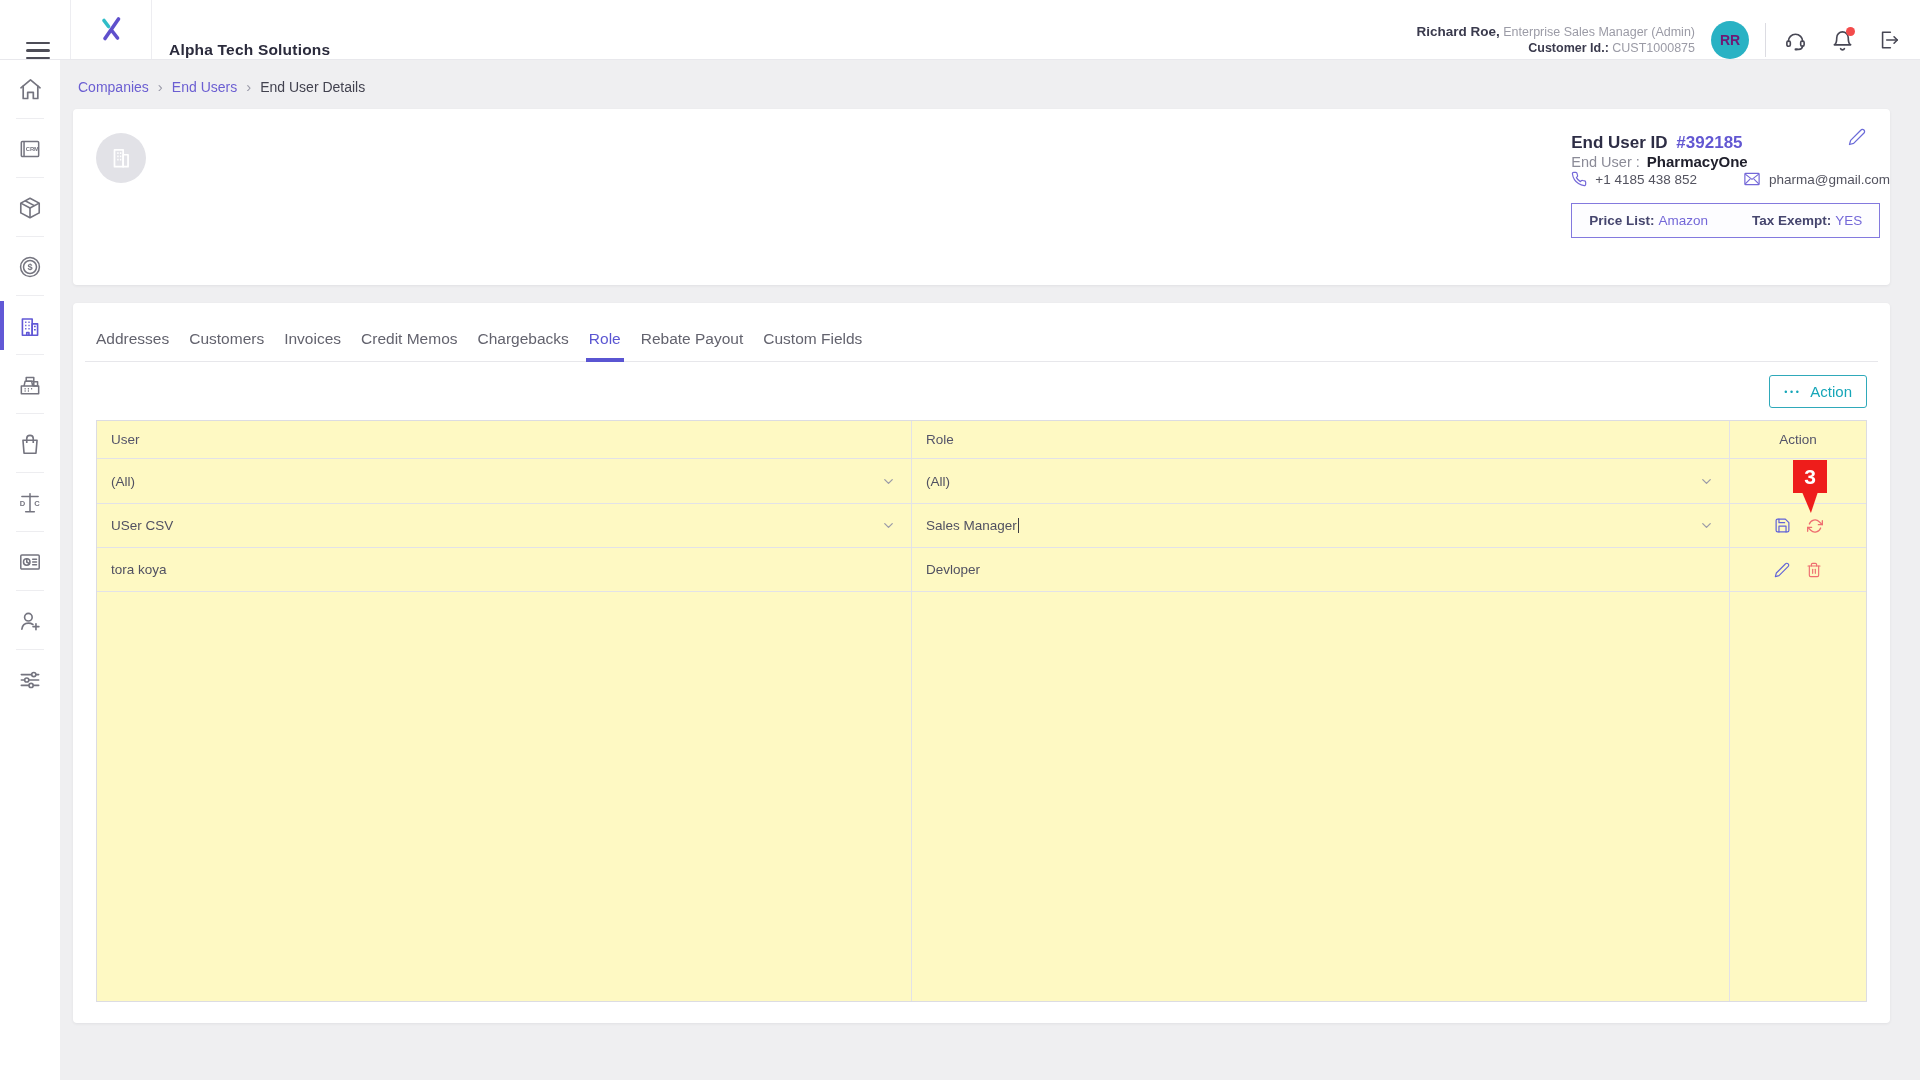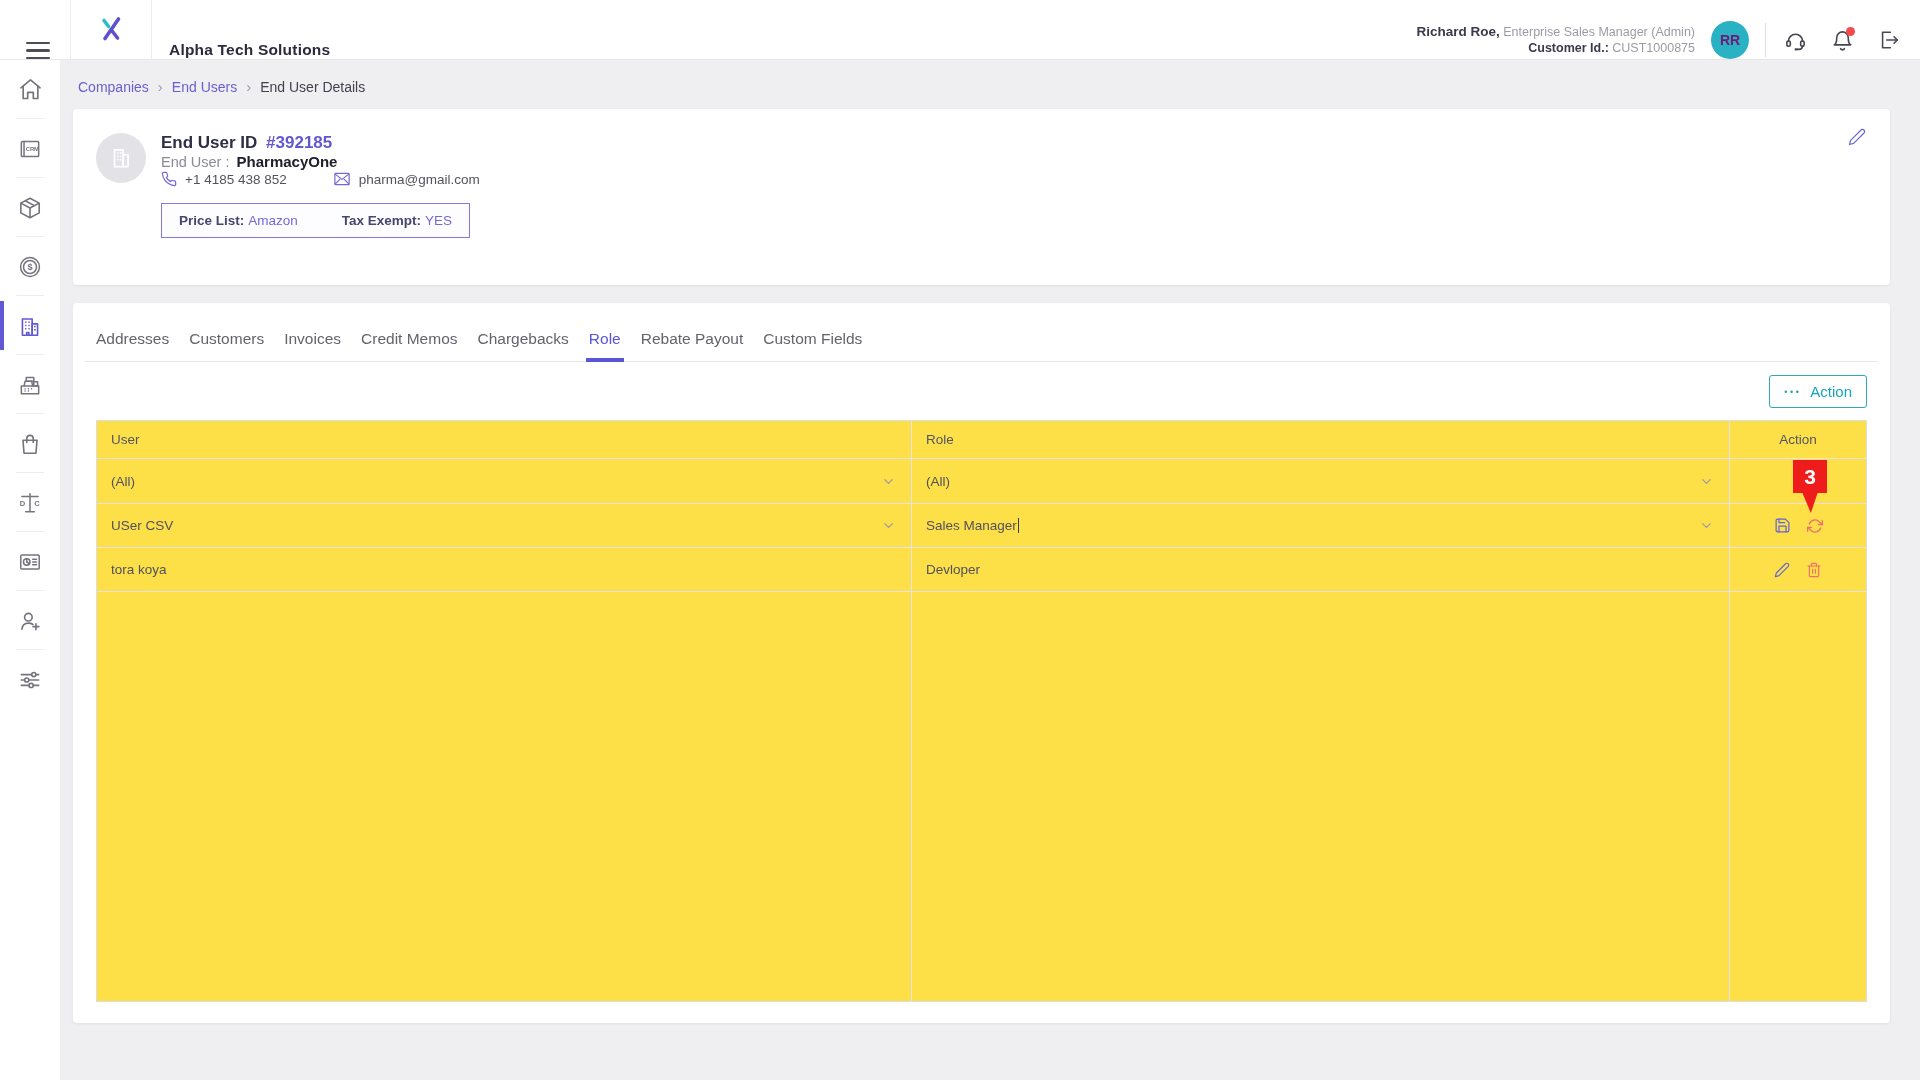--- a/index.html
+++ b/index.html
@@ -41,21 +41,21 @@
   .s-item.active { color:#6158d6; }
   .s-item.active::before { content:""; position:absolute; left:0; top:5px; bottom:5px; width:4px; background:#6158d6; }
 
   
   main { position:absolute; left:60px; top:60px; right:0; bottom:0; }
   .breadcrumb { margin:18px 16px 0 18px; font-size:14px; display:flex; gap:9px; align-items:center; }
   .breadcrumb a { color:#6b5ed2; text-decoration:none; cursor:pointer; }
   .breadcrumb .sep { color:#9a9aa8; font-size:15px; }
   .breadcrumb .current { color:#42424f; }
 
-  .card { background:#fff; border-radius:4px; box-shadow:0 1px 3px rgba(40,40,60,.07); }
+  .card { background:#fff; border-radius:4px; box-shadow:0 1px 3px rgba(40,40,60,.07);justify-content:space-between; }
 
   
   .profile-card { margin:14px 30px 0 13px; height:176px; position:relative; display:flex;
     padding:24px 0 0 23px; }
   .p-avatar { width:50px; height:50px; border-radius:50%; background:#e2e2e7; display:flex;
     align-items:center; justify-content:center; margin-right:15px; flex:none; }
   .p-row1 { font-size:17px; font-weight:bold; color:#2d2d45; }
   .p-row1 .pid { color:#6257d2; text-decoration:none; cursor:pointer; margin-left:4px; }
   .p-row2 { font-size:14.5px; color:#8b8b97; }
   .p-row2 b { color:#20202c; font-size:15px; margin-left:3px; }
@@ -76,21 +76,21 @@
   .tab.active { color:#5a55d2; font-weight:500; }
   .tab.active::after { content:""; position:absolute; left:-3px; right:-3px; bottom:-1px; height:4px; background:#5a55d2; }
 
   .toolbar { display:flex; justify-content:flex-end; padding:13px 23px 0; }
   .action-btn { display:flex; align-items:center; gap:9px; height:33px; padding:0 14px; background:#fff;
     border:1px solid #2fa9ba; border-radius:3px; color:#16a6b8; font-size:15px; font-family:inherit; cursor:pointer; }
   .action-btn .dots { font-size:9px; letter-spacing:2.5px; line-height:1; margin-top:2px; }
 
   
   .rtable { margin:12px 23px 0; border:1px solid #dcdce2; height:582px; display:flex; flex-direction:column;
-    background:#fde047; font-size:13.5px; color:#515162; }
+    background:#fef9c3; font-size:13.5px; color:#515162; }
   .tr { display:grid; grid-template-columns:815px 818px 1fr; border-bottom:1px solid #e2e2e8; }
   .tr.filler { flex:1; border-bottom:none; }
   .td, .th { display:flex; align-items:center; padding-left:14px; }
   .td:not(:last-child), .th:not(:last-child) { border-right:1px solid #e2e2e8; }
   .th { height:37px; color:#54546a; }
   .c { justify-content:center; padding-left:0; }
   .tr.filter .td { height:44px; }
   .tr.data .td { height:43px; }
   .chev { margin-left:auto; margin-right:15px; color:#9b9ba8; }
   .caret { display:inline-block; width:1.5px; height:15px; background:#3c3c44; margin-left:1px; }

